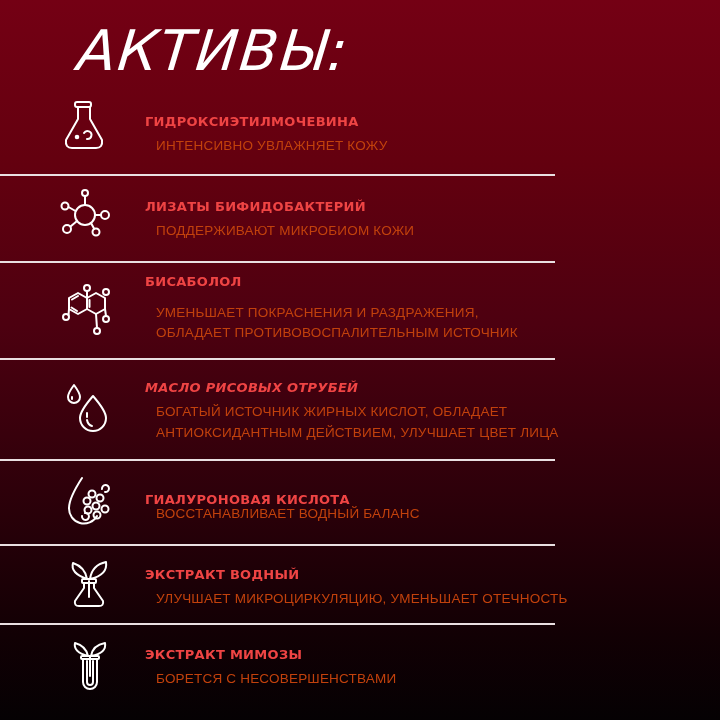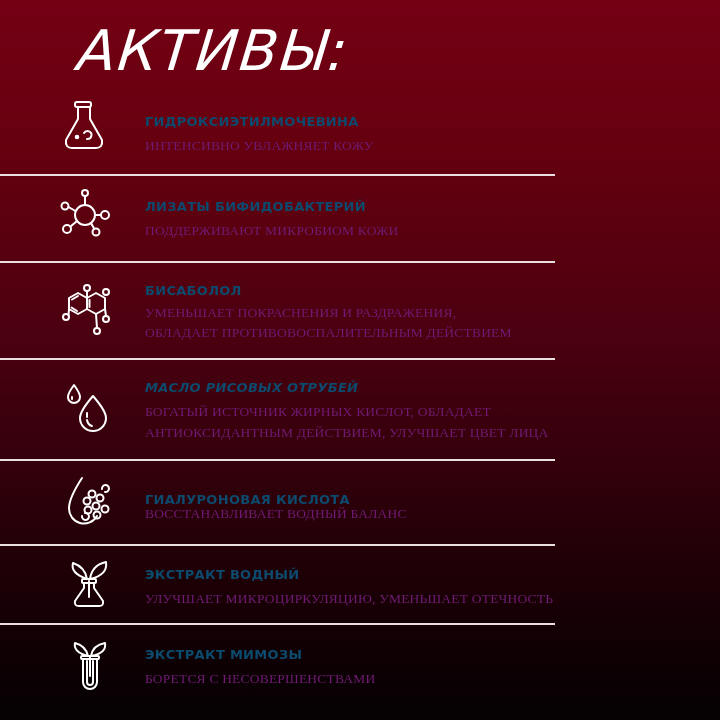--- a/index.html
+++ b/index.html
@@ -12,27 +12,27 @@
   .title {
     position:absolute; left:78px; top:18px;
     font-size:56px; font-weight:400; font-style:italic; letter-spacing:2px;
     color:#fff; transform: skewX(-6deg); transform-origin:left;
     font-family: "DejaVu Sans", sans-serif;
   }
   .icon { position:absolute; left:62px; width:44px; height:50px; }
   .icon svg { width:100%; height:100%; overflow:visible; }
   .name {
     position:absolute; left:145px; font-size:13px; font-weight:700;
-    letter-spacing:0.3px; color:#0c4a6e;
+    letter-spacing:0.3px; color:#ef4444;
     font-family: "DejaVu Sans", sans-serif;
   }
   .desc {
-    position:absolute; left:145px; font-size:13.5px; font-weight:400;
-    color:#701a75; line-height:22px; letter-spacing:0.2px;
-    font-family: Liberation Serif, serif;
+    position:absolute; left:156px; font-size:13.5px; font-weight:400;
+    color:#c2410c; line-height:22px; letter-spacing:0.2px;
+    font-family: Liberation Sans, sans-serif;
     white-space:nowrap;
   }
   .sep { position:absolute; left:0; width:555px; height:2px; background:#e9dfe1; }
 </style>
 </head>
 <body>
 
 <div class="title">АКТИВЫ:</div>
 
 <div>
@@ -82,23 +82,23 @@
       <line x1="27" y1="9" x2="27" y2="16"></line>
       <circle cx="46" cy="10" r="3"></circle>
       <circle cx="6" cy="35" r="3"></circle>
       <line x1="8.5" y1="33" x2="9" y2="27"></line>
       <circle cx="46" cy="37" r="3"></circle>
       <line x1="45" y1="27" x2="46" y2="34"></line>
       <circle cx="37" cy="49" r="3"></circle>
       <line x1="36" y1="32" x2="37" y2="46"></line>
     </svg>
   </div>
-  <div class="name" style="top:283px;">БИСАБОЛОЛ</div>
+  <div class="name" style="top:274px;">БИСАБОЛОЛ</div>
   <div class="desc" style="top:302px;">УМЕНЬШАЕТ ПОКРАСНЕНИЯ И РАЗДРАЖЕНИЯ,</div>
-  <div class="desc" style="top:322px;">ОБЛАДАЕТ ПРОТИВОВОСПАЛИТЕЛЬНЫМ ДЕЙСТВИЕМ</div>
+  <div class="desc" style="top:322px;">ОБЛАДАЕТ ПРОТИВОВОСПАЛИТЕЛЬНЫМ ИСТОЧНИК</div>
 </div>
 <div class="sep" style="top:358px;"></div>
 
 <div>
   <div class="icon" style="top:383px; left:66px; width:44px; height:52px;">
     <svg viewBox="0 0 44 52" fill="none" stroke="#fff" stroke-width="2" stroke-linecap="round" stroke-linejoin="round">
       <path d="M8 2 Q2 10 2 14 a6 6 0 0 0 12 0 Q14 10 8 2 Z"></path>
       <path d="M6 14 v2"></path>
       <path d="M27 13 Q14 28 14 35 a13 13 0 0 0 26 0 Q40 28 27 13 Z"></path>
       <path d="M21 30 v4"></path>

